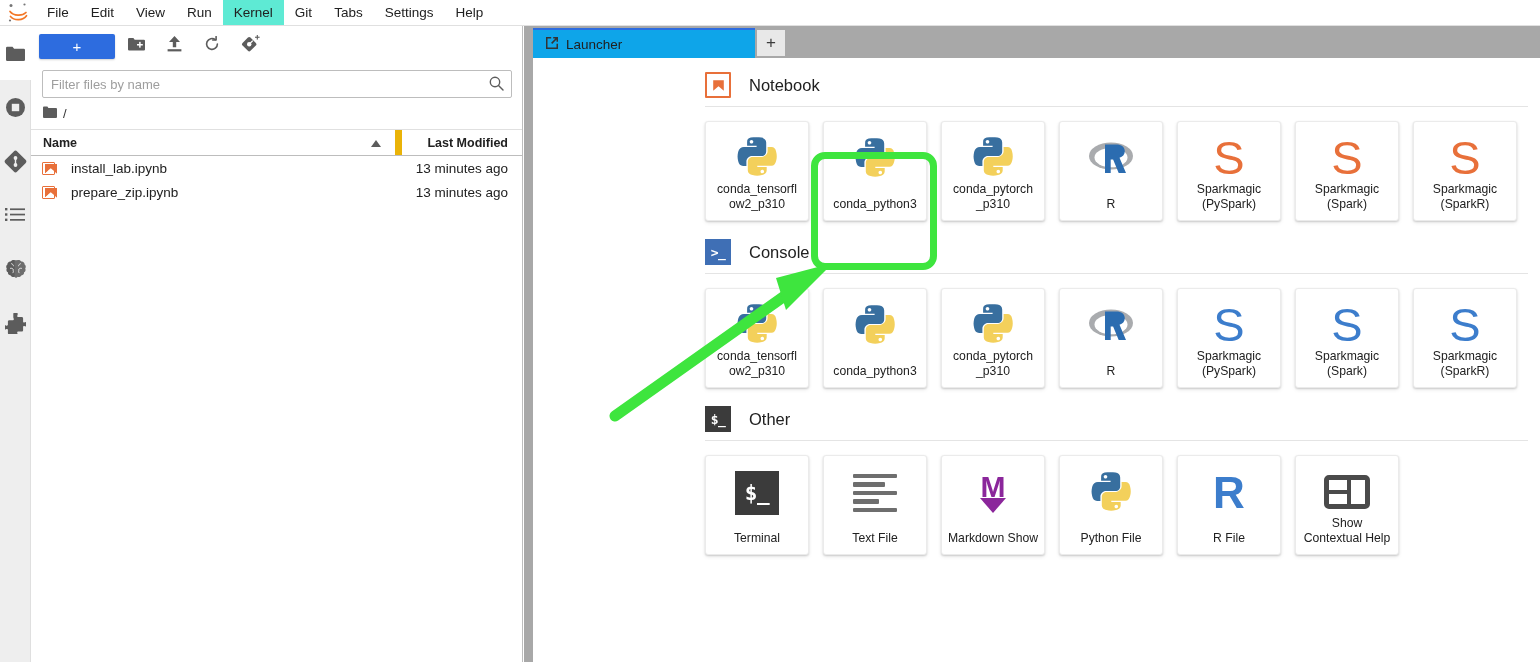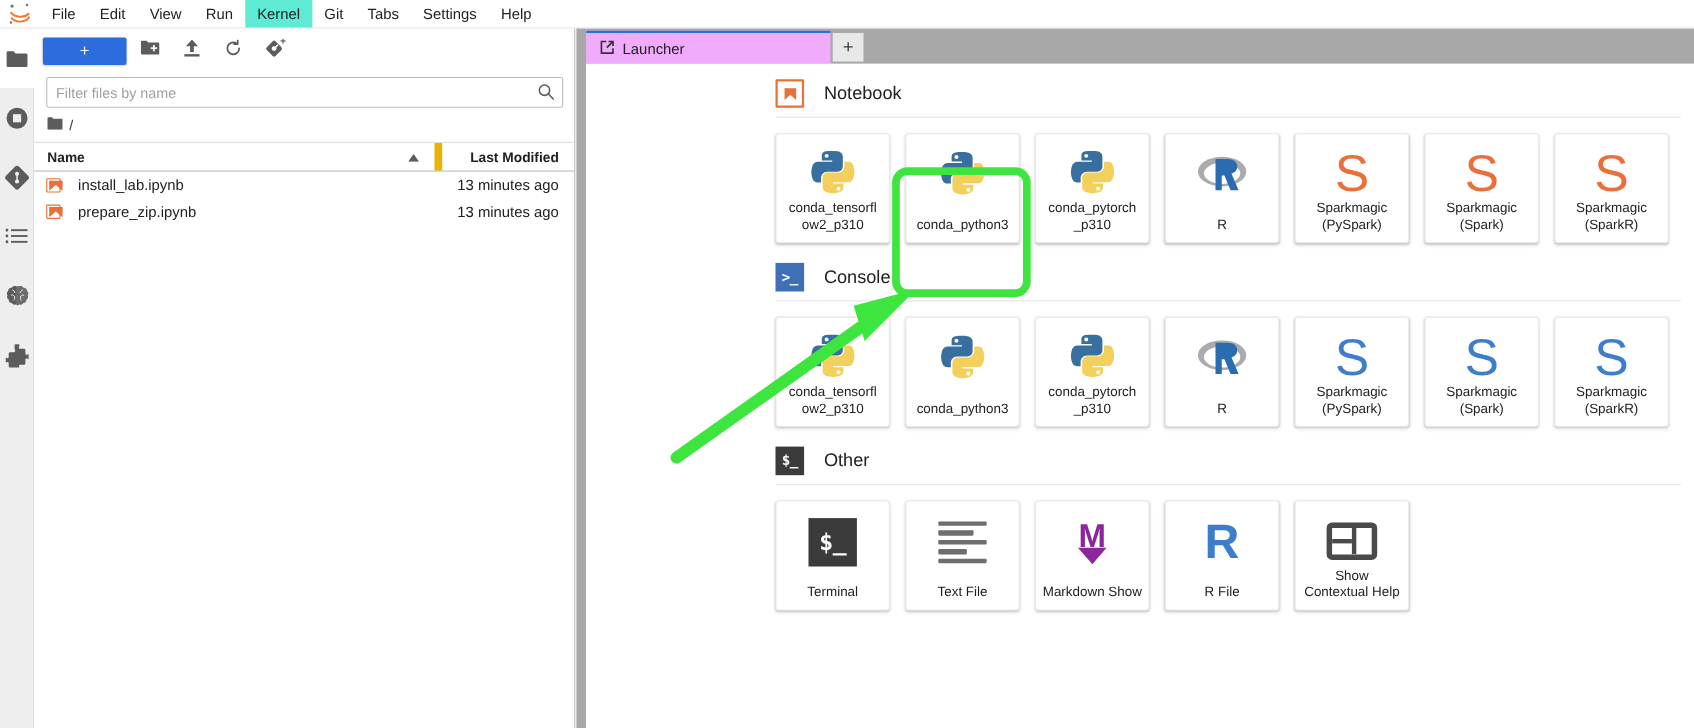--- a/index.html
+++ b/index.html
@@ -104,21 +104,21 @@
   }
 
   
   .main { position:absolute; left:533px; top:26px; width:1007px; height:636px; background:#fff; }
   .tabbar {
     position:absolute; left:0; top:0; width:1007px; height:32px;
     background:#a8a8a8;
   }
   .tab {
     position:absolute; left:0; top:2px; width:222px; height:30px;
-    background:#f0abfc; border-top:2px solid #2d6cdf;
+    background:#0ea5e9; border-top:2px solid #2d6cdf;
     display:flex; align-items:center; gap:7px; padding-left:12px;
     font-size:13.5px; color:#212121; cursor:pointer;
   }
   .tab-add {
     position:absolute; left:224px; top:4px; width:28px; height:26px;
     background:#e8e8e8; display:flex; align-items:center; justify-content:center;
     font-size:17px; color:#3c3c3c; cursor:pointer;
   }
   .launcher {
     position:absolute; left:0; top:32px; width:1007px; height:604px;
@@ -577,20 +577,29 @@
         <div class="card">
           <span class="card-icon">
             <svg width="42" height="44" viewBox="0 0 42 44">
               <text x="21" y="26" text-anchor="middle" font-family="Liberation Sans, sans-serif" font-size="30" font-weight="bold" fill="#8b269b">M</text>
               <path d="M8 27h26L21 42z" fill="#8b269b"></path>
             </svg>
           </span>
           <span class="card-label">Markdown Show</span>
         </div>
 
+        <div class="card">
+          <span class="card-icon">
+            <svg width="46" height="46" viewBox="0 0 46 46">
+              <path d="M22.6 2c-2.3 0-4.3.2-5.9.6-3 .7-3.6 2.2-3.6 4.8v3.4h9.5v1.3H9.9c-2.7 0-5 1.6-5.7 4.7-.8 3.5-.9 5.7 0 9.4.7 2.8 2.2 4.7 4.9 4.7h3.3v-4.1c0-3 2.6-5.7 5.7-5.7h9.4c2.6 0 4.7-2.1 4.7-4.7V7.4c0-2.5-2.1-4.4-4.7-4.8-1.6-.3-3.4-.5-5-.6zm-5.1 2.9c1 0 1.8.8 1.8 1.8s-.8 1.8-1.8 1.8-1.8-.8-1.8-1.8.8-1.8 1.8-1.8z" fill="#386f9f"></path>
+              <path d="M33.6 12.1v4c0 3.2-2.7 5.8-5.7 5.8h-9.4c-2.6 0-4.7 2.2-4.7 4.7v8.8c0 2.5 2.2 4 4.7 4.7 3 .9 5.9 1 9.5 0 2.4-.7 4.7-2.1 4.7-4.7v-3.5h-9.4v-1.2h14.1c2.7 0 3.8-1.9 4.7-4.8.9-2.9.9-5.8 0-9.4-.6-2.8-2-4.4-4.7-4.4zm-5.3 22.6c1 0 1.8.8 1.8 1.8s-.8 1.8-1.8 1.8-1.8-.8-1.8-1.8.8-1.8 1.8-1.8z" fill="#f3d05b"></path>
+            </svg>
+          </span>
+          <span class="card-label">Python File</span>
+        </div>
 
         <div class="card">
           <span class="card-icon">
             <span class="letter-r-blue">R</span>
           </span>
           <span class="card-label">R File</span>
         </div>
 
         <div class="card">
           <span class="card-icon">

